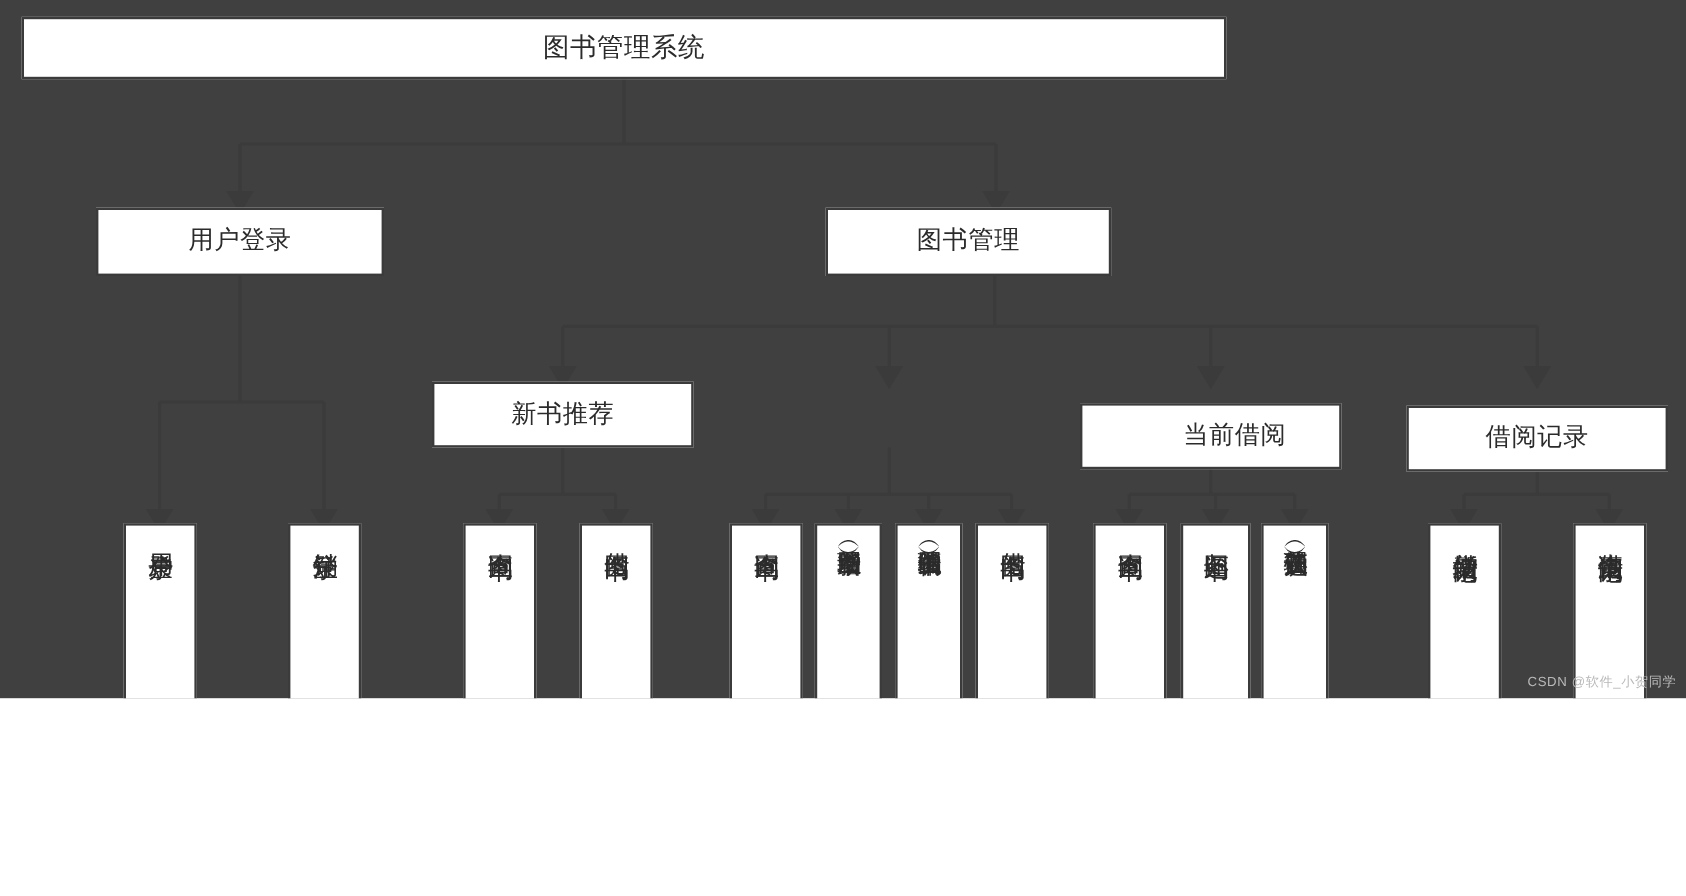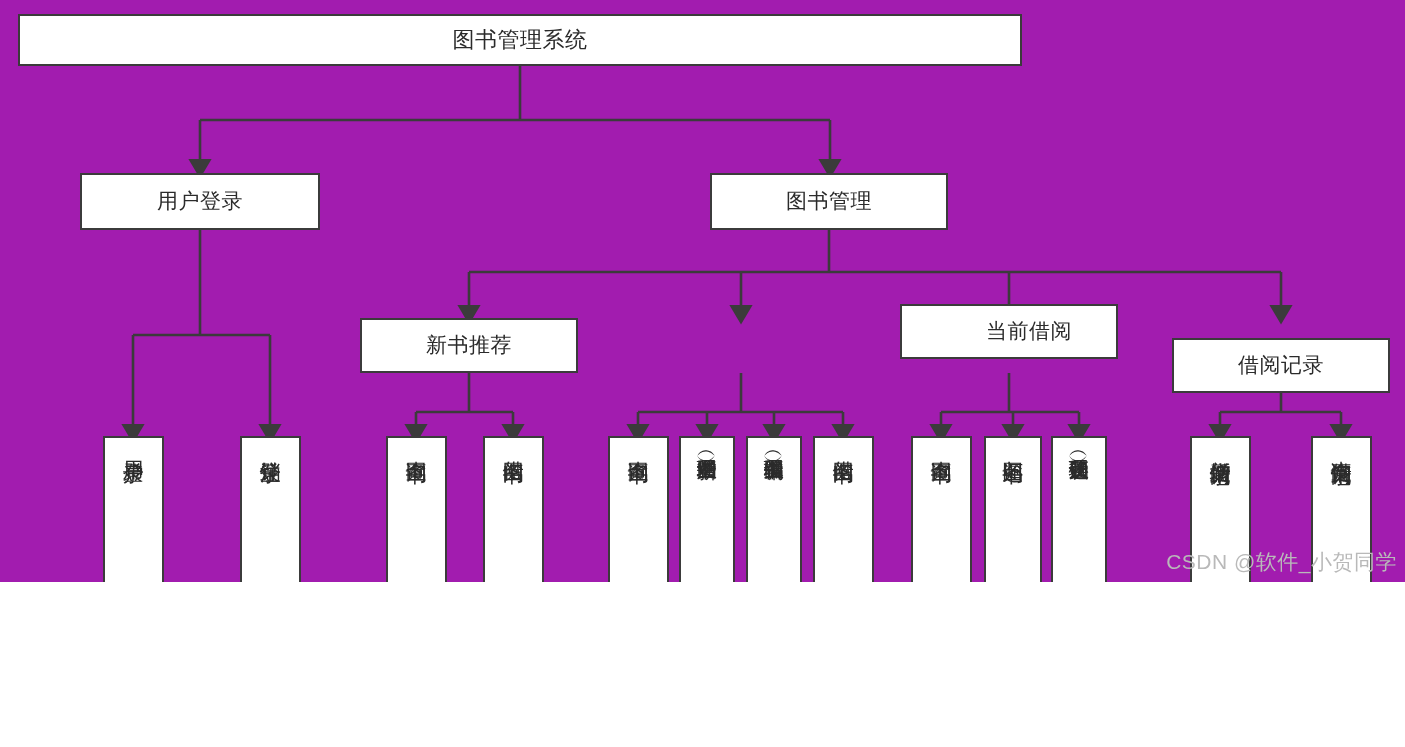--- a/index.html
+++ b/index.html
@@ -7,21 +7,21 @@
     padding: 0;
     background: #ffffff;
   }
   body {
     font-family: "Liberation Sans", "DejaVu Sans", sans-serif;
   }
   #canvas {
     position: relative;
     width: 1405px;
     height: 582px;
-    background: #a21caf;
+    background: #404040;
     overflow: hidden;
   }
   #edges {
     position: absolute;
     left: 0;
     top: 0;
     width: 1405px;
     height: 747px;
     pointer-events: none;
   }
@@ -66,21 +66,21 @@
   }
   .node.vert.tall .label {
     font-size: 20px;
     letter-spacing: 0px;
     line-height: 1.22;
   }
   .watermark {
     position: absolute;
     right: 8px;
     bottom: 6px;
-    font-size: 21px;
+    font-size: 11px;
     color: #b9b9b9;
     letter-spacing: 0.5px;
     z-index: 5;
     white-space: nowrap;
   }
 </style>
 </head>
 <body>
 
 <div id="canvas">
@@ -135,28 +135,28 @@
     </g>
   </svg>
 
   <div class="node horiz root" id="node-root" style="left: 18px; top: 14px; width: 1004px; height: 52px;">
     <span class="label">图书管理系统</span>
   </div>
 
   <div class="node horiz" id="node-user-login" style="left: 80px; top: 173px; width: 240px; height: 57px;">
     <span class="label">用户登录</span>
   </div>
-  <div class="node horiz" id="node-book-manage" style="left: 710px; top: 173px; width: 238px; height: 57px;">
+  <div class="node horiz" id="node-book-manage" style="left: 688px; top: 173px; width: 238px; height: 57px;">
     <span class="label">图书管理</span>
   </div>
 
   <div class="node horiz" id="node-new-book-recommend" style="left: 360px; top: 318px; width: 218px; height: 55px; font-family: Liberation Serif, serif;">
     <span class="label">新书推荐</span>
   </div>
-  <div class="node horiz" id="node-current-borrow" style="left: 900px; top: 304px; width: 218px; height: 55px; padding-left: 40px;">
+  <div class="node horiz" id="node-current-borrow" style="left: 900px; top: 336px; width: 218px; height: 55px; padding-left: 40px;">
     <span class="label">当前借阅</span>
   </div>
   <div class="node horiz" id="node-borrow-record" style="left: 1172px; top: 318px; width: 218px; height: 55px; margin-top: 20px;">
     <span class="label">借阅记录</span>
   </div>
 
   <div class="node vert" id="node-leaf-user-login" style="left: 103px; top: 436px; width: 61px; height: 298px;">
     <span class="label">用户登录</span>
   </div>
   <div class="node vert" id="node-leaf-user-logout" style="left: 240px; top: 436px; width: 61px; height: 298px;">

